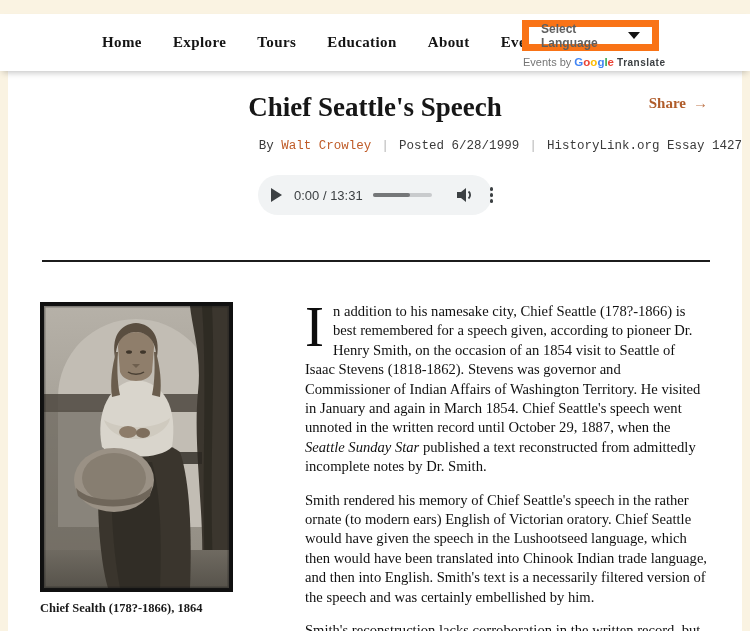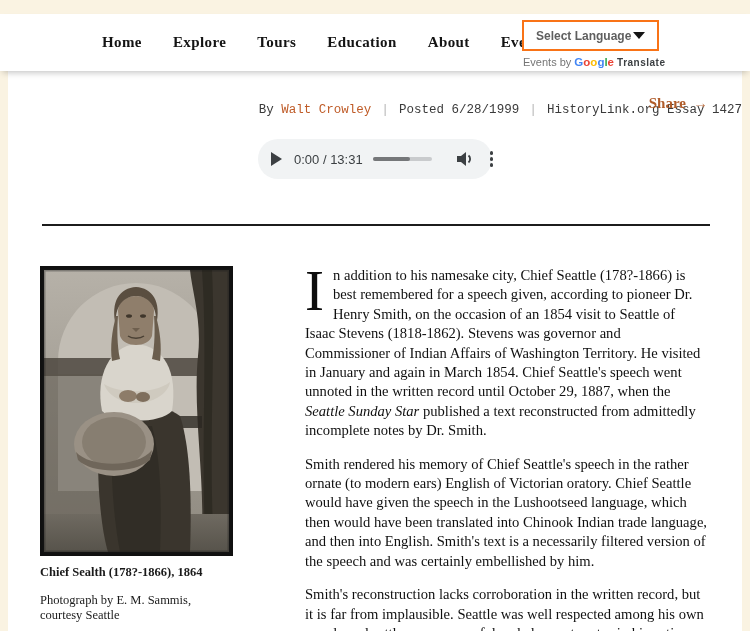--- a/index.html
+++ b/index.html
@@ -13,21 +13,21 @@
     background:#ffffff; z-index:5;
     box-shadow:0 4px 7px -3px rgba(0,0,0,0.28);
   }
   .nav { position:absolute; left:102px; top:0; height:57px; display:flex; align-items:center; gap:31px; }
   .nav-item {
     font-family:"Liberation Serif", serif; font-weight:700; font-size:15px;
     color:#141414; letter-spacing:0.4px; cursor:pointer; white-space:nowrap;
   }
   .lang-select {
     position:absolute; left:522px; top:6px; width:137px; height:31px;
-    background:#fff; border:2px solid #f97316; display:flex; align-items:center;
+    background:#fff; border:7px solid #f97316; display:flex; align-items:center;
     justify-content:space-between; padding:0 12px; cursor:pointer;
   }
   .lang-select-label { font-family:"Liberation Sans", sans-serif; font-size:12px; font-weight:700; color:#5f5f5f; }
   .lang-caret { width:0; height:0; border-left:6px solid transparent; border-right:6px solid transparent; border-top:7px solid #141414; }
   .powered { position:absolute; left:523px; top:42px; font-family:"Liberation Sans", sans-serif; font-size:11px; color:#757575; white-space:nowrap; }
   .powered .goog { font-weight:700; font-size:11.5px; }
   .powered .g-blue{color:#4285F4;} .powered .g-red{color:#EA4335;} .powered .g-yellow{color:#FBBC05;} .powered .g-green{color:#34A853;}
   .powered .translate-word { color:#3c4043; font-weight:700; font-size:10px; letter-spacing:0.5px; }
 
   
@@ -105,20 +105,21 @@
 
     <div class="powered">
       <span>Events by </span><span class="goog g-blue">G</span><span class="goog g-red">o</span><span class="goog g-yellow">o</span><span class="goog g-blue">g</span><span class="goog g-green">l</span><span class="goog g-red">e</span>
       <span class="translate-word">Translate</span>
     </div>
   </div>
 
   <div class="sheet">
 
     <div class="article-head">
+      <h1 class="title">Chief Seattle's Speech</h1>
       <div class="share">
         <span>Share</span>
         <span class="share-arrow">→</span>
       </div>
     </div>
 
     <div class="byline">
       <span>By </span><span class="author">Walt Crowley</span><span class="sep">|</span><span>Posted 6/28/1999</span><span class="sep">|</span><span>HistoryLink.org Essay 1427</span>
     </div>
 

